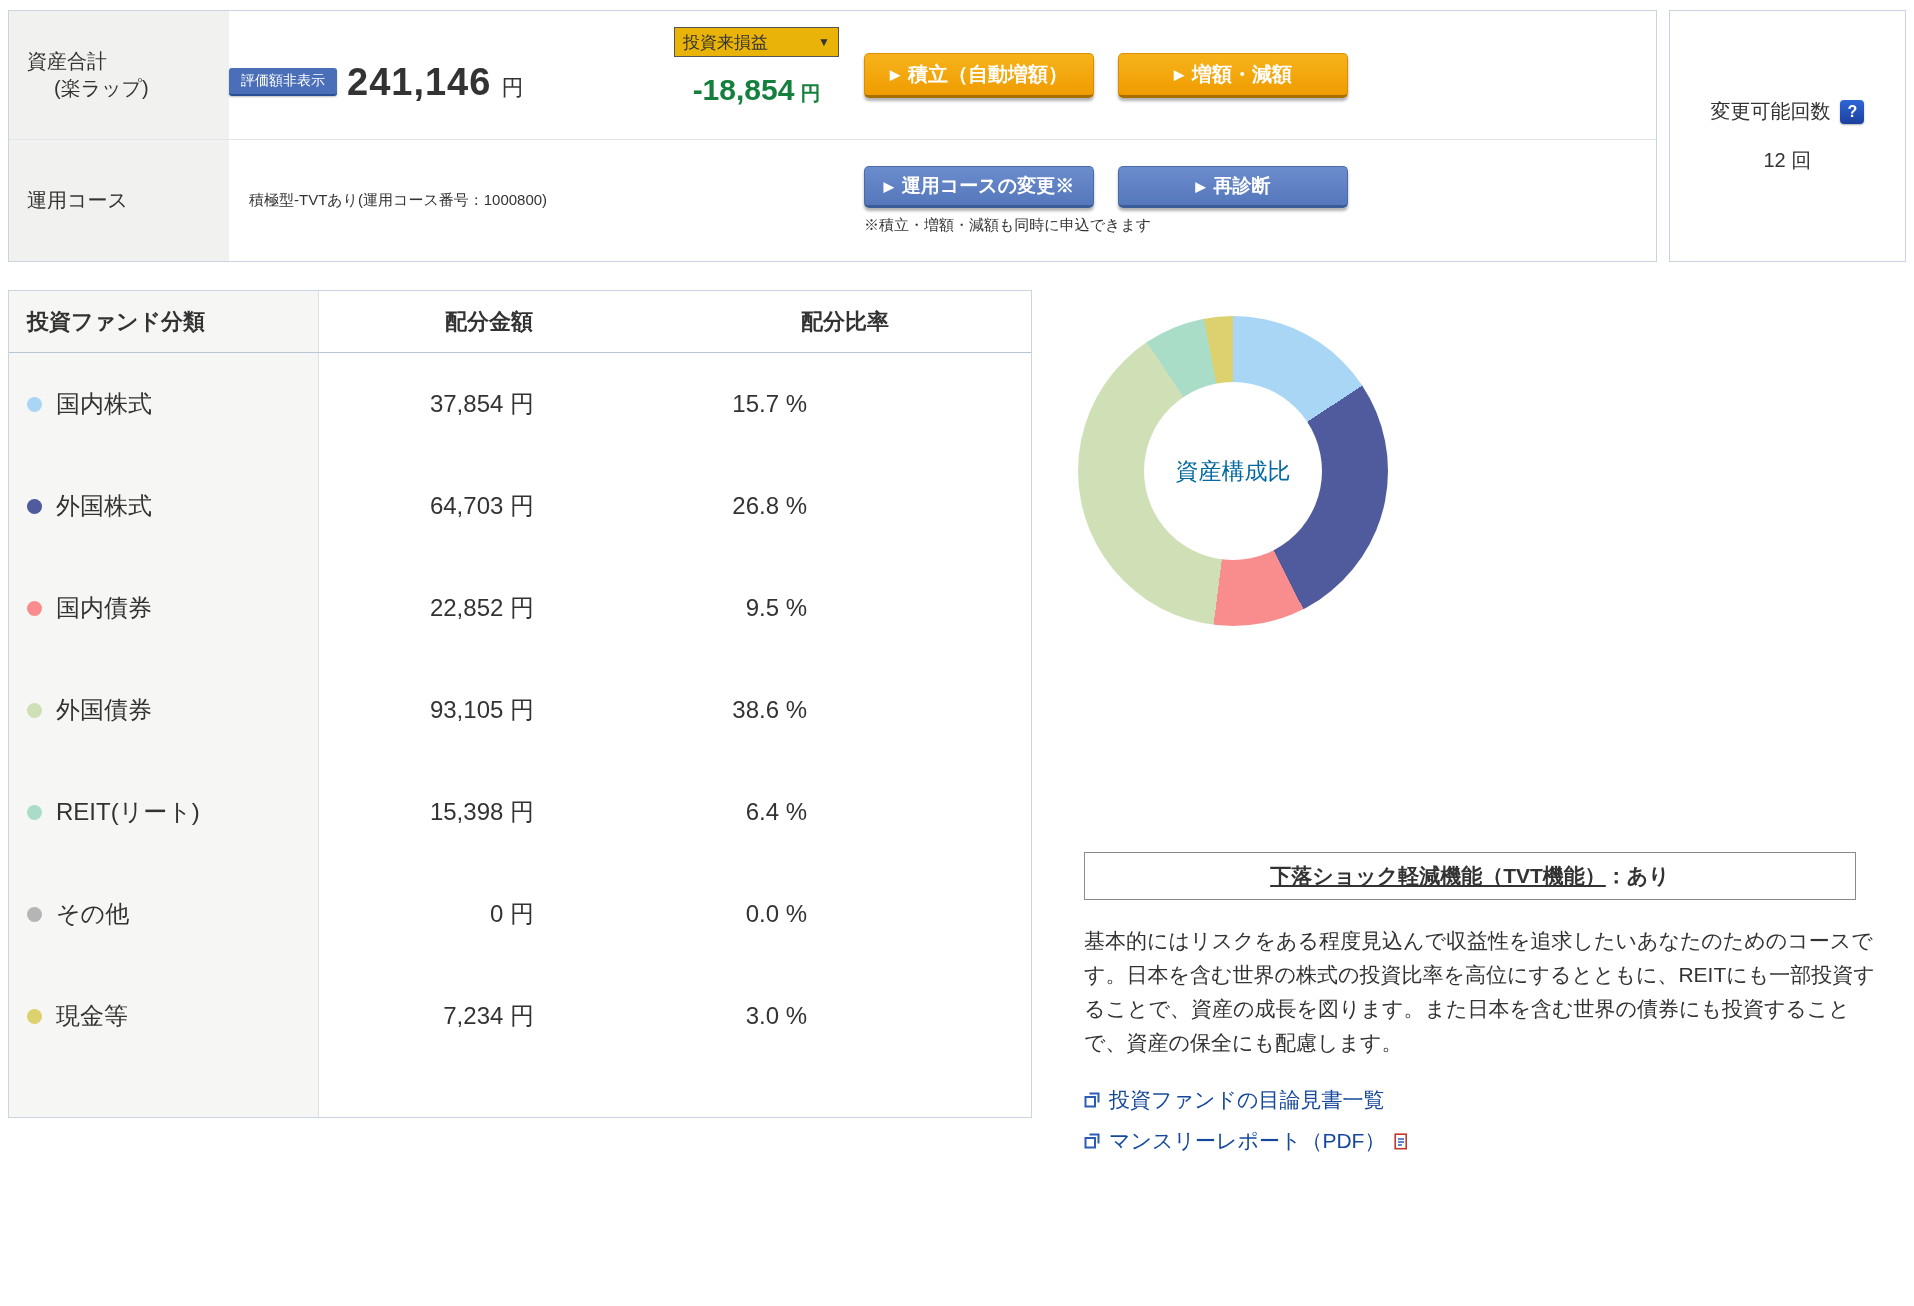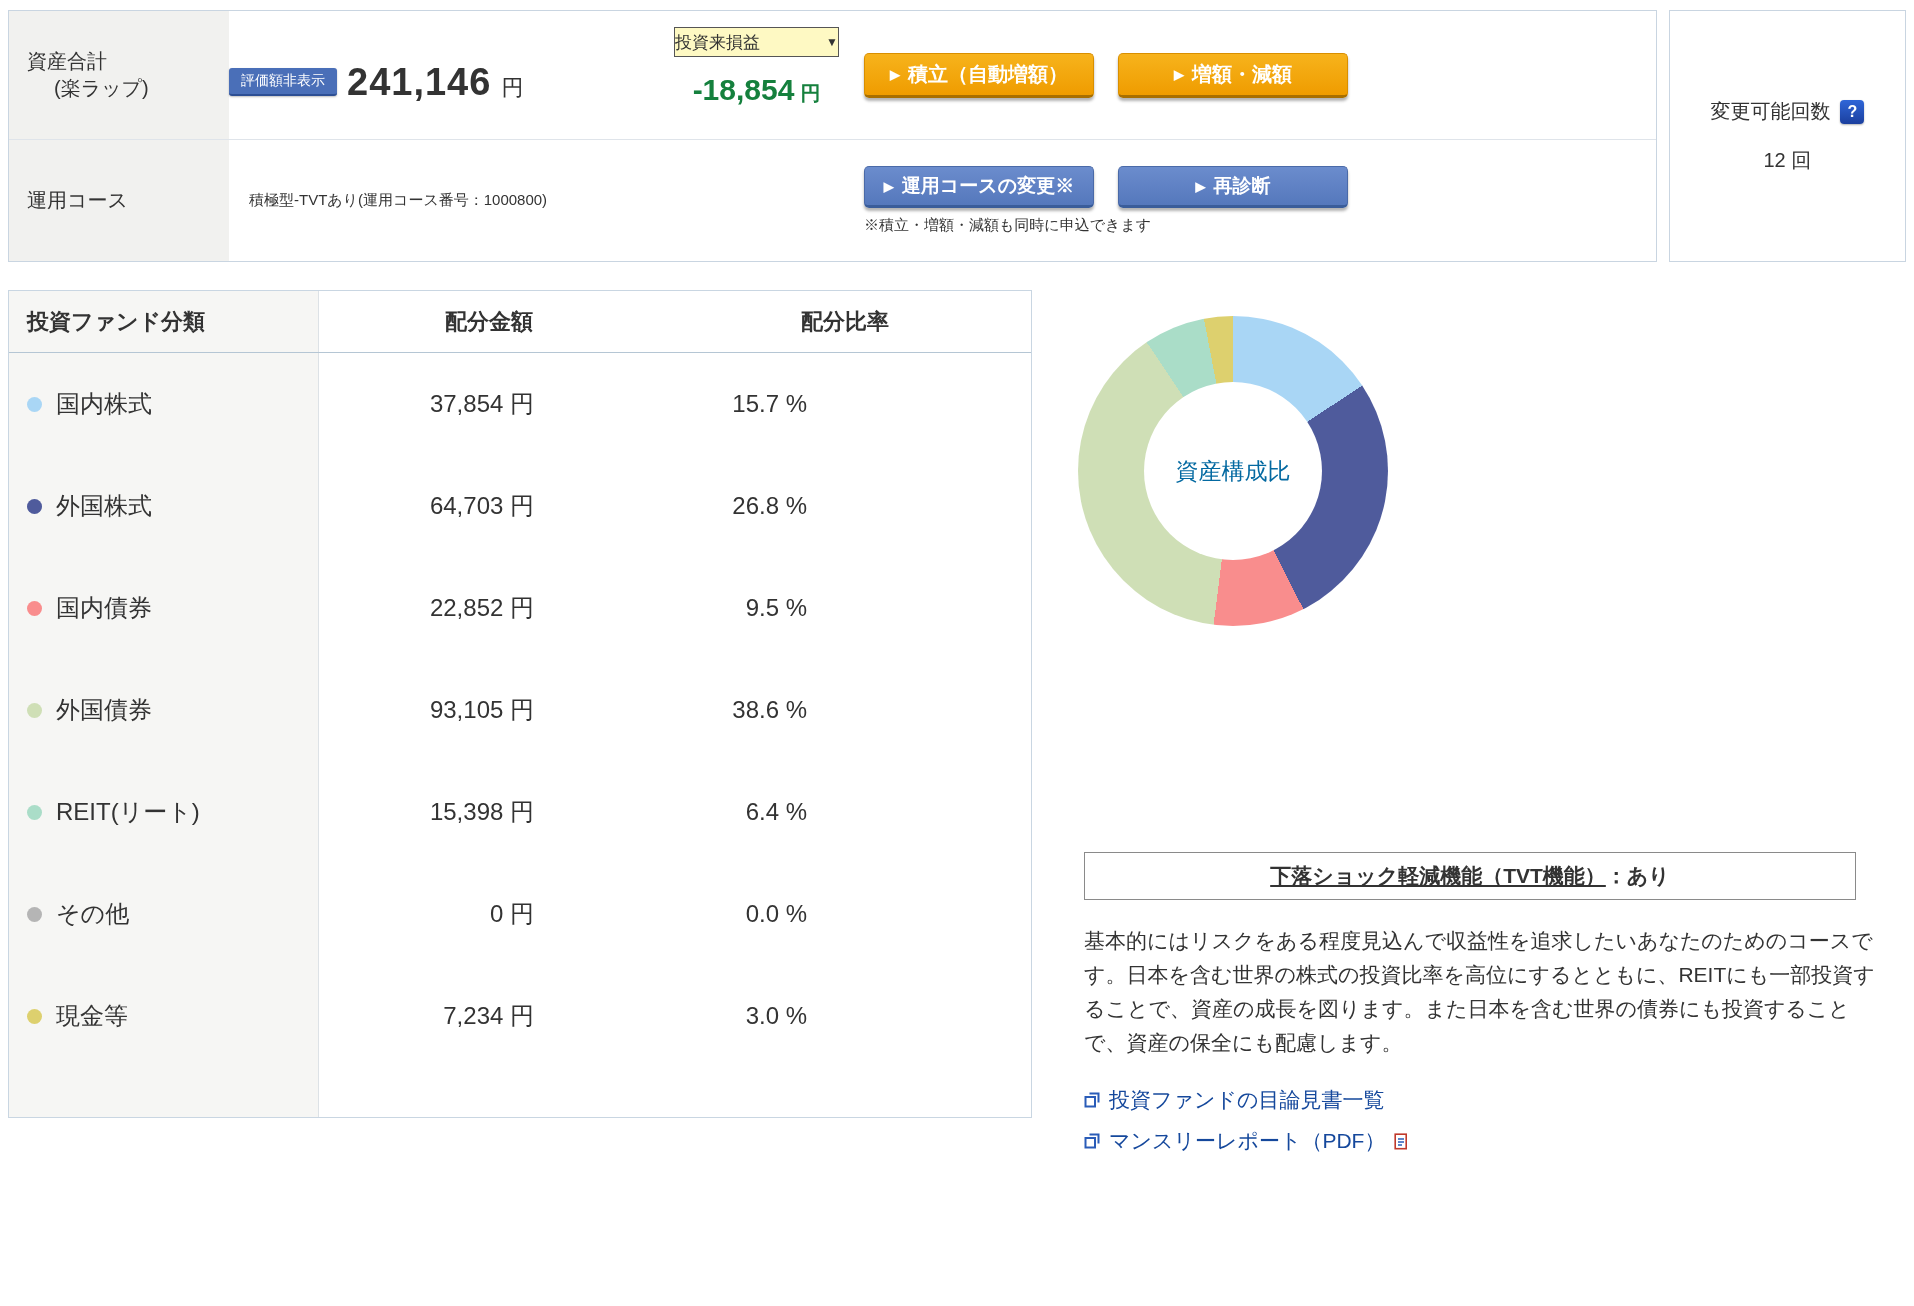--- a/index.html
+++ b/index.html
@@ -19,22 +19,22 @@
   .label-line2 { margin-left:27px; }
   .total-cell { display:flex; align-items:center; padding-top:14px; gap:10px; }
   .badge {
     background:#4a6fb8; color:#fff; font-size:14px; padding:4px 12px; border-radius:3px;
     border:0; border-bottom:2px solid #2d4f94; box-shadow:0 1px 2px rgba(0,0,0,.25); cursor:pointer;
   }
   .big-amount { font-size:38px; font-weight:bold; letter-spacing:1px; }
   .big-amount .unit { font-size:22px; font-weight:normal; margin-left:10px; }
   .pl-cell { display:flex; flex-direction:column; align-items:center; padding-top:16px; gap:16px; }
   .dropdown {
-    width:165px; height:30px; border:1px solid #555; background:#fef9c3; display:flex;
-    align-items:center; justify-content:space-between; padding:0 0; font-size:17px; cursor:pointer;
+    width:165px; height:30px; border:1px solid #555; background:#eab308; display:flex;
+    align-items:center; justify-content:space-between; padding:0 8px; font-size:17px; cursor:pointer;
   }
   .dropdown .caret { font-size:12px; color:#333; }
   .pl-value { font-size:30px; font-weight:bold; color:#15803d; }
   .pl-value .unit { font-size:20px; margin-left:6px; }
   .btn-cell { display:flex; align-items:center; gap:24px; }
   .btn-cell2 { display:flex; flex-direction:column; justify-content:center; gap:8px; }
   .btn-row { display:flex; gap:24px; }
   .btn { width:230px; border-radius:5px; color:#fff; font-weight:bold; font-size:20px;
          display:flex; align-items:center; justify-content:center; gap:8px; cursor:pointer;
          box-shadow:0 3px 3px rgba(0,0,0,.3); }

